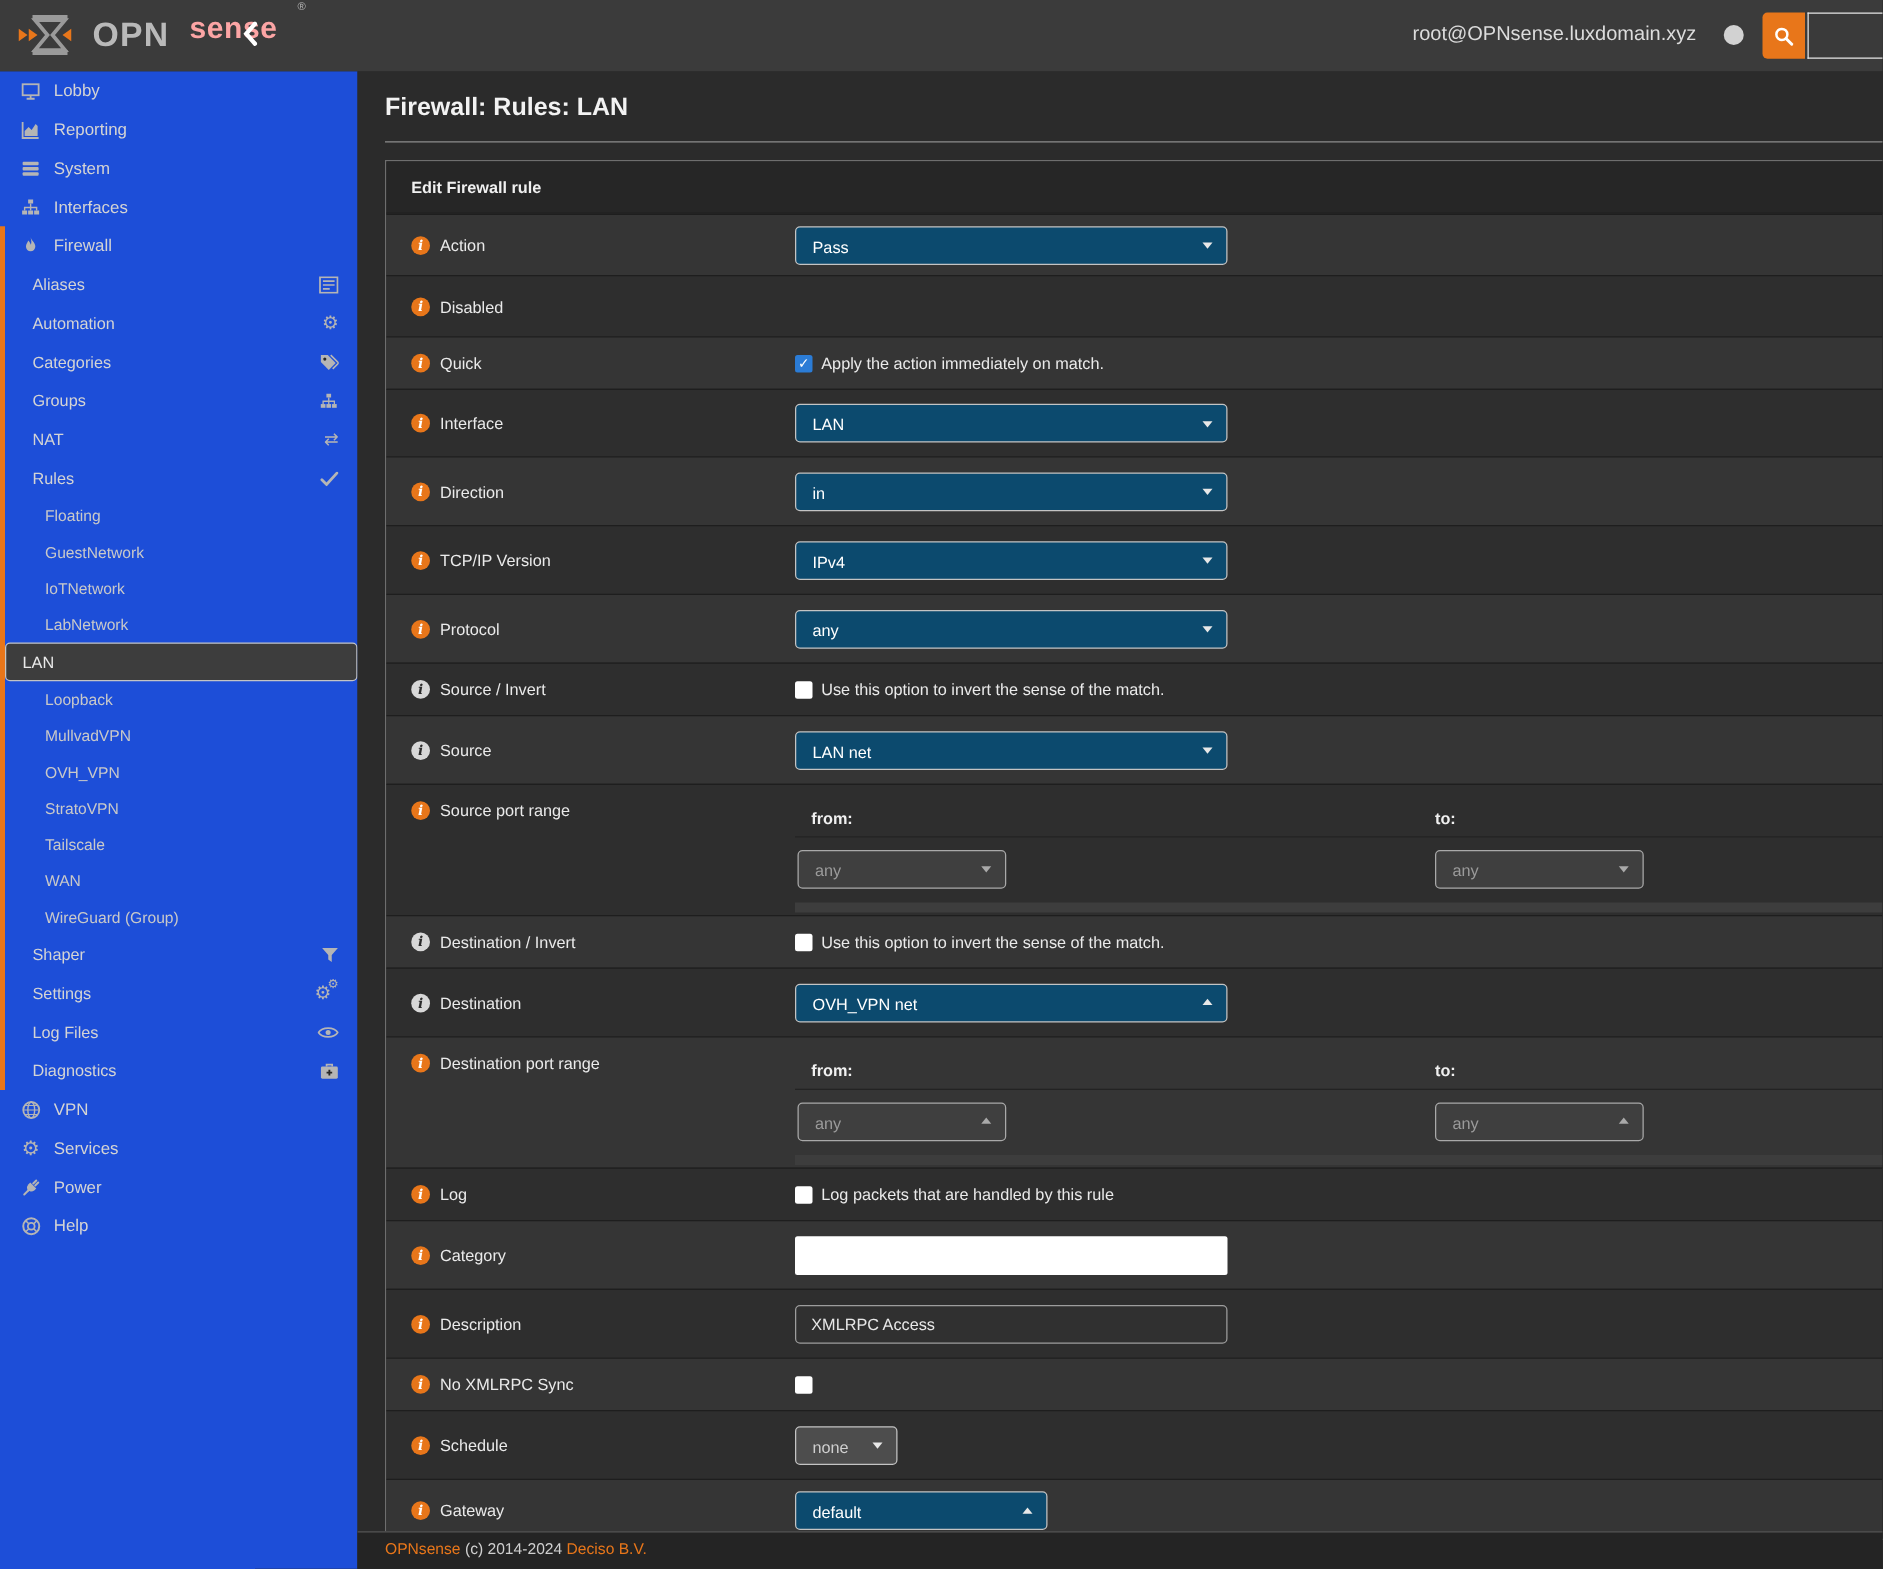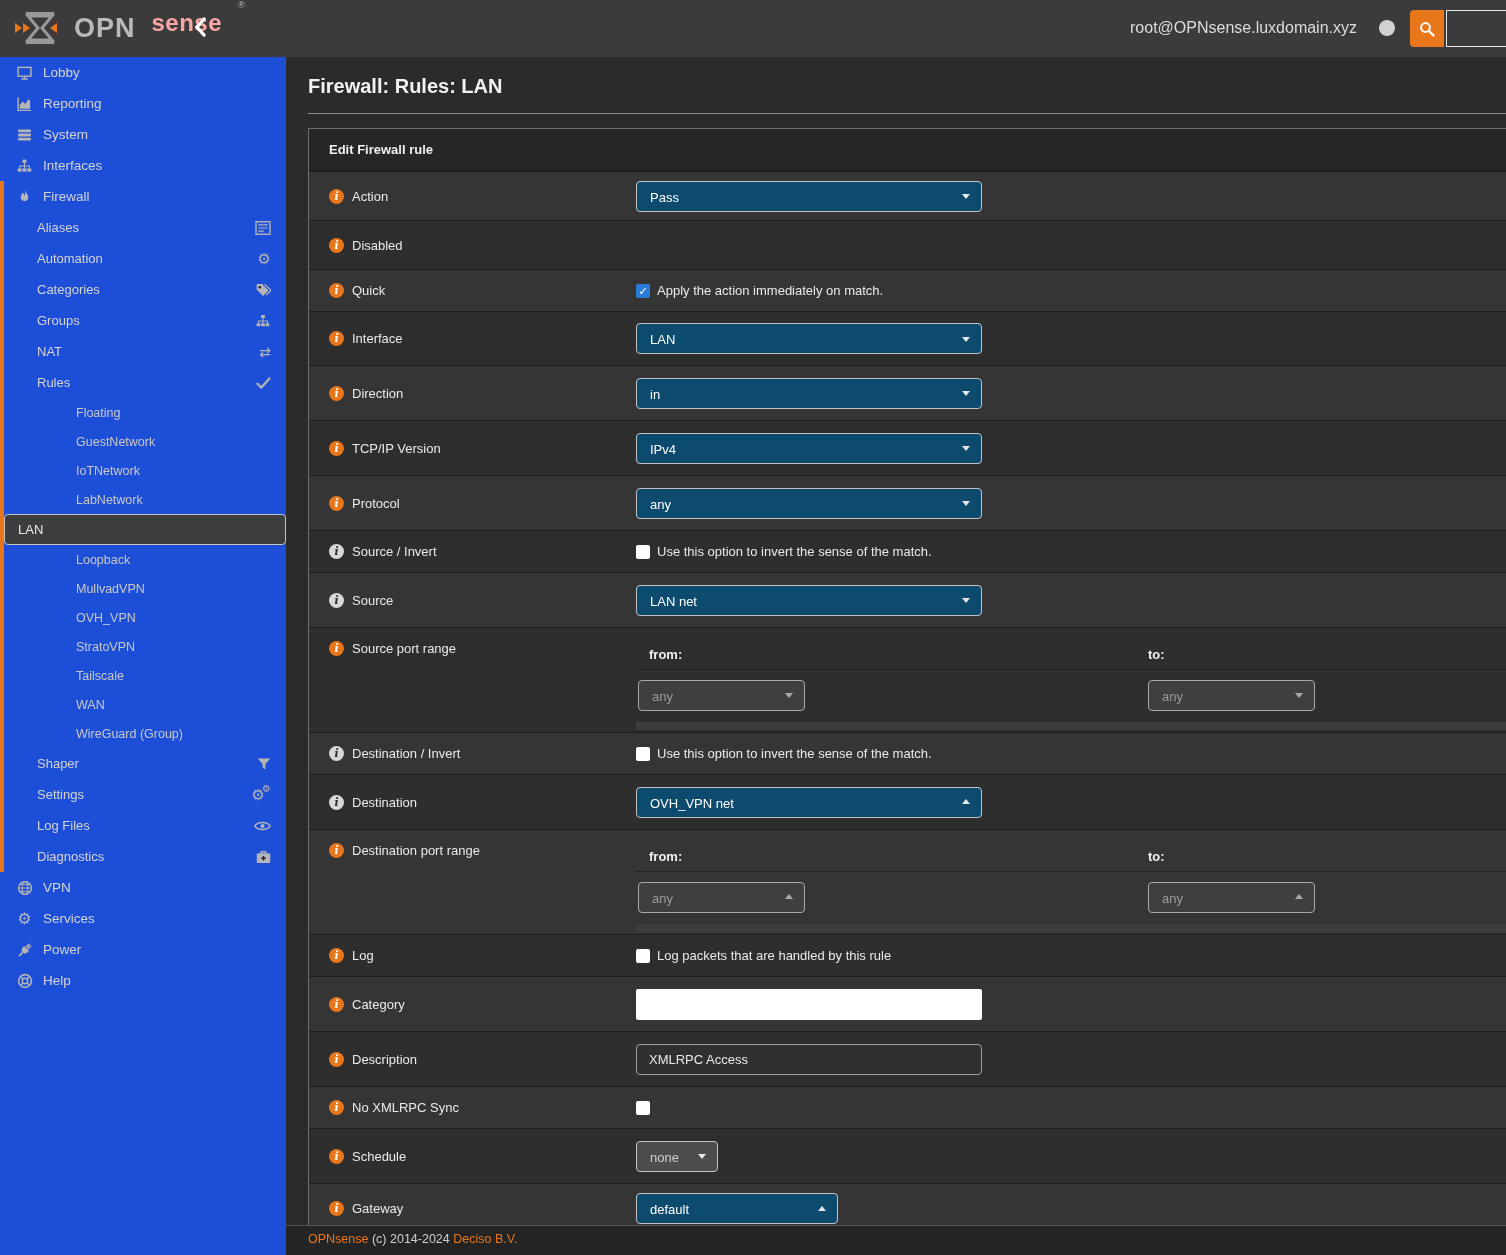--- a/index.html
+++ b/index.html
@@ -16,23 +16,23 @@
   #searchbtn{position:absolute;right:62px;top:10px;width:34px;height:37px;background:#e8761a;border:none;
     border-radius:4px 0 0 4px;display:flex;align-items:center;justify-content:center;cursor:pointer}
   #searchinput{position:absolute;right:0;top:10px;width:60px;height:37px;background:#3a3a3a;
     border:1px solid #e6e6e6;border-right:none;box-sizing:border-box;color:#eee;padding:0 6px;font-size:13px}
   
   #sidebar{position:absolute;left:0;top:57px;width:286px;bottom:0;background:#1d4ed8;color:#d4d4d4}
   .sitem{position:relative;height:31px;display:flex;align-items:center;font-size:13.5px;cursor:pointer}
   .sitem .licon{width:17px;margin-left:16px;margin-right:10px;display:flex;justify-content:center}
   .fwgroup{border-left:4px solid #e8761a}
   .fwgroup .sitem .licon{margin-left:12px}
-  .child{height:31px;display:flex;align-items:center;font-size:13px;position:relative;padding-left:33px;cursor:pointer}
+  .child{height:31px;display:flex;align-items:center;font-size:13px;position:relative;padding-left:22px;cursor:pointer}
   .child .ricon{position:absolute;right:15px;top:50%;transform:translateY(-50%);display:flex}
-  .sub{height:29px;display:flex;align-items:center;font-size:12.5px;color:#c9c9c9;padding-left:72px;cursor:pointer}
+  .sub{height:29px;display:flex;align-items:center;font-size:12.5px;color:#c9c9c9;padding-left:32px;cursor:pointer}
   .sub.sel{background:#3d3d3d;color:#e9e9e9}
   .gear{font-family:"DejaVu Sans",sans-serif;color:#b5b5b5;font-size:15px;line-height:1}
   .uni{font-family:"DejaVu Sans",sans-serif;color:#b5b5b5;font-size:14px;line-height:1}
   svg.ic{display:block}
   
   #main{position:absolute;left:286px;top:57px;right:0;bottom:0;background:#2b2b2b}
   #pagetitle{position:absolute;left:22px;top:18px;font-size:20px;font-weight:bold;color:#f2f2f2}
   #titleline{position:absolute;left:22px;top:56px;right:0;height:1px;background:#8d8d8d}
   #panel{position:absolute;left:22px;top:71px;right:0;height:1104px;border:1px solid #6e6e6e;border-right:none;box-sizing:border-box;overflow:hidden}
   #phead{height:42px;background:#262626;display:flex;align-items:center;padding-left:20px;

